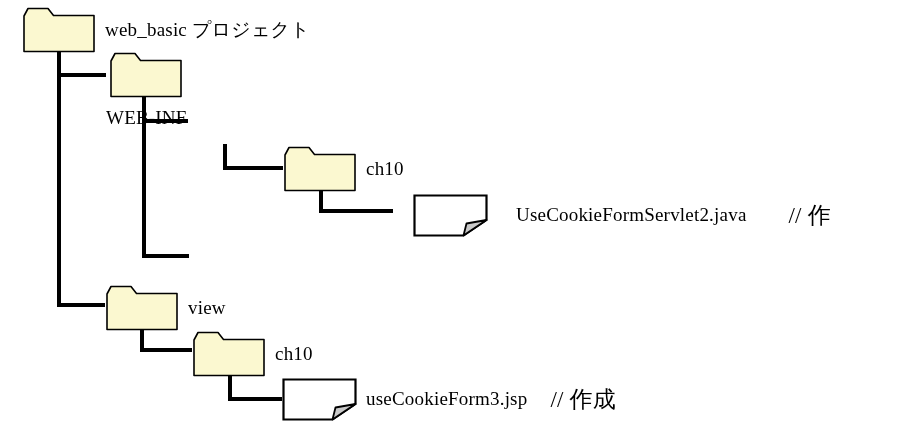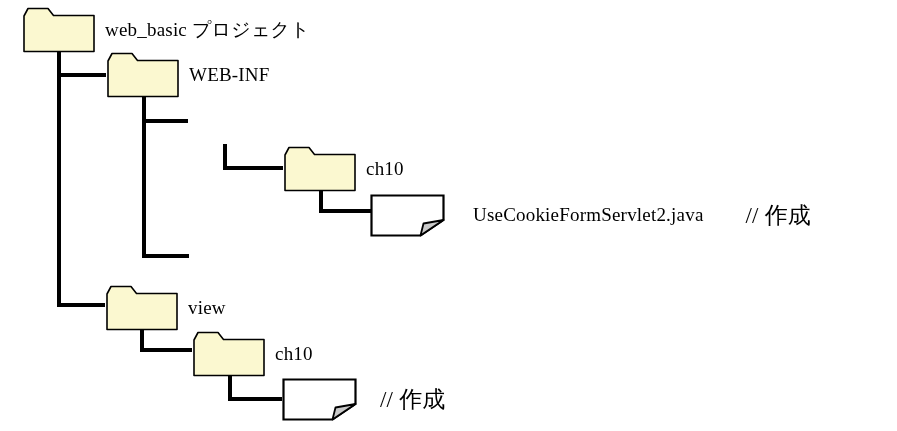--- a/index.html
+++ b/index.html
@@ -87,36 +87,36 @@
     <path d="M230,376 L230,399 L282,399"></path>
   </svg>
 
   <div class="node" style="left:22px; top:7px;">
     <svg class="icon" width="74" height="46" viewBox="0 0 74 46">
       <path class="folder-shape" d="M2,44.5 L2,9 L6,1.5 L26,1.5 L31.5,8.5 L72,8.5 L72,44.5 Z"></path>
     </svg>
     <span class="label">web_basic プロジェクト</span>
   </div>
 
-  <div class="node" style="left:106px; top:52px;">
+  <div class="node" style="left:106px; top:52px;flex-direction:column;">
     <svg class="icon" width="74" height="46" viewBox="0 0 74 46">
       <path class="folder-shape" d="M2,44.5 L2,9 L6,1.5 L26,1.5 L31.5,8.5 L72,8.5 L72,44.5 Z"></path>
     </svg>
     <span class="label">WEB-INF</span>
   </div>
 
 
   <div class="node" style="left:283px; top:146px;">
     <svg class="icon" width="74" height="46" viewBox="0 0 74 46">
       <path class="folder-shape" d="M2,44.5 L2,9 L6,1.5 L26,1.5 L31.5,8.5 L72,8.5 L72,44.5 Z"></path>
     </svg>
     <span class="label">ch10</span>
   </div>
 
-  <div class="node" style="left:370px; top:194px;gap:28px;">
+  <div class="node" style="left:413px; top:194px;gap:28px;">
     <svg class="icon" width="75" height="43" viewBox="0 0 75 43">
       <path class="doc-page" d="M1.5,1.5 L73.5,1.5 L73.5,26 L50.5,41.5 L1.5,41.5 Z"></path>
       <path class="doc-fold" d="M50.5,41.5 L73.5,26 L53.5,29.5 Z"></path>
     </svg>
     <span class="label">UseCookieFormServlet2.java</span>
     <span class="annotation">// 作成</span>
   </div>
 
 
   <div class="node" style="left:105px; top:285px;text-align:center;">
@@ -131,16 +131,17 @@
       <path class="folder-shape" d="M2,44.5 L2,9 L6,1.5 L26,1.5 L31.5,8.5 L72,8.5 L72,44.5 Z"></path>
     </svg>
     <span class="label">ch10</span>
   </div>
 
   <div class="node" style="left:282px; top:378px;">
     <svg class="icon" width="75" height="43" viewBox="0 0 75 43">
       <path class="doc-page" d="M1.5,1.5 L73.5,1.5 L73.5,26 L50.5,41.5 L1.5,41.5 Z"></path>
       <path class="doc-fold" d="M50.5,41.5 L73.5,26 L53.5,29.5 Z"></path>
     </svg>
+    <span class="label">useCookieForm3.jsp</span>
     <span class="annotation">// 作成</span>
   </div>
 
 </div>
 
 </body></html>

